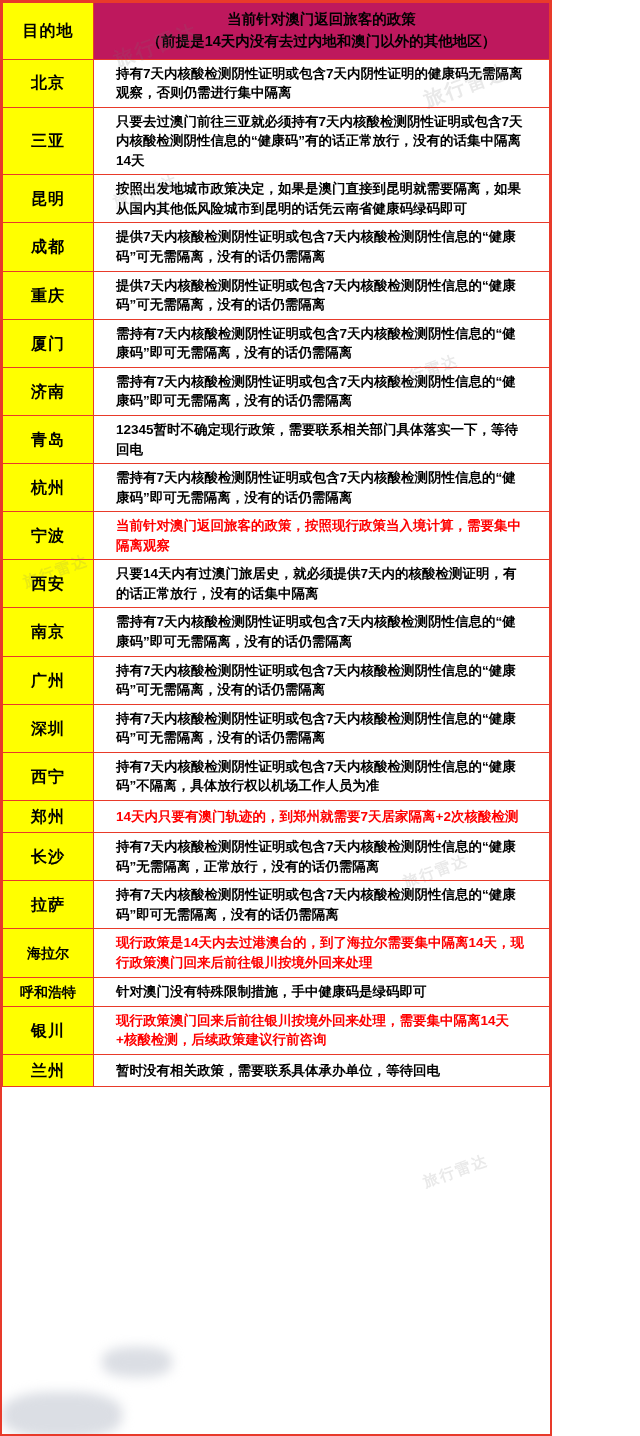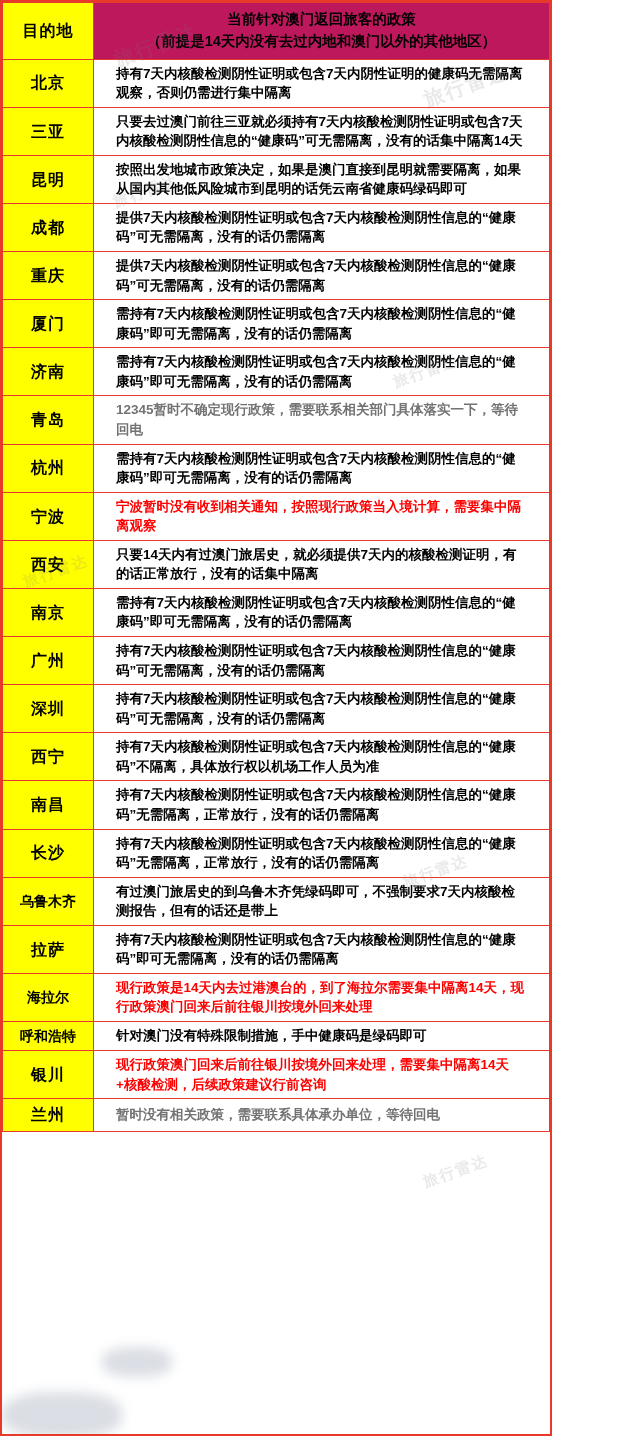--- a/index.html
+++ b/index.html
@@ -38,21 +38,21 @@
     letter-spacing:1px;
     padding:4px 2px;
   }
   td.city.small{font-size:14px;letter-spacing:0;}
   td.policy{
     background:#ffffff;
     text-align:left;
     font-weight:bold;
     color:#000;
   }
-  td.policy.blue{color:#737373;margin-left:20px;}
+  td.policy.blue{color:#000000;margin-left:20px;}
   td.policy.red{color:#ff0000;}
   .header-row td.title{
     background:#be185d;
     text-align:center;
     font-weight:bold;
     font-size:14.5px;
     line-height:1.5;
     padding:6px 8px;
   }
   .header-row td.title .l1{display:block;}
@@ -91,21 +91,21 @@
           <span class="l2">（前提是14天内没有去过内地和澳门以外的其他地区）</span>
         </td>
       </tr>
 
       <tr>
         <td class="city">北京</td>
         <td class="policy">持有7天内核酸检测阴性证明或包含7天内阴性证明的健康码无需隔离观察，否则仍需进行集中隔离</td>
       </tr>
       <tr>
         <td class="city">三亚</td>
-        <td class="policy">只要去过澳门前往三亚就必须持有7天内核酸检测阴性证明或包含7天内核酸检测阴性信息的“健康码”可无需隔离，没有的话集中隔离14天</td>
+        <td class="policy">只要去过澳门前往三亚就必须持有7天内核酸检测阴性证明或包含7天内核酸检测阴性信息的“健康码”有的话正常放行，没有的话集中隔离14天</td>
       </tr>
       <tr>
         <td class="city">昆明</td>
         <td class="policy">按照出发地城市政策决定，如果是澳门直接到昆明就需要隔离，如果从国内其他低风险城市到昆明的话凭云南省健康码绿码即可</td>
       </tr>
       <tr>
         <td class="city">成都</td>
         <td class="policy">提供7天内核酸检测阴性证明或包含7天内核酸检测阴性信息的“健康码”可无需隔离，没有的话仍需隔离</td>
       </tr>
       <tr>
@@ -123,21 +123,21 @@
       <tr>
         <td class="city">青岛</td>
         <td class="policy blue">12345暂时不确定现行政策，需要联系相关部门具体落实一下，等待回电</td>
       </tr>
       <tr>
         <td class="city">杭州</td>
         <td class="policy">需持有7天内核酸检测阴性证明或包含7天内核酸检测阴性信息的“健康码”即可无需隔离，没有的话仍需隔离</td>
       </tr>
       <tr>
         <td class="city">宁波</td>
-        <td class="policy red">宁波暂时没有收到相关通知，按照现行政策当入境计算，需要集中隔离观察</td>
+        <td class="policy red">当前针对澳门返回旅客的政策，按照现行政策当入境计算，需要集中隔离观察</td>
       </tr>
       <tr>
         <td class="city">西安</td>
         <td class="policy">只要14天内有过澳门旅居史，就必须提供7天内的核酸检测证明，有的话正常放行，没有的话集中隔离</td>
       </tr>
       <tr>
         <td class="city">南京</td>
         <td class="policy">需持有7天内核酸检测阴性证明或包含7天内核酸检测阴性信息的“健康码”即可无需隔离，没有的话仍需隔离</td>
       </tr>
       <tr>
@@ -146,30 +146,26 @@
       </tr>
       <tr>
         <td class="city">深圳</td>
         <td class="policy">持有7天内核酸检测阴性证明或包含7天内核酸检测阴性信息的“健康码”可无需隔离，没有的话仍需隔离</td>
       </tr>
       <tr>
         <td class="city">西宁</td>
         <td class="policy">持有7天内核酸检测阴性证明或包含7天内核酸检测阴性信息的“健康码”不隔离，具体放行权以机场工作人员为准</td>
       </tr>
       <tr>
-        <td class="city">南昌</td>
-        <td class="policy">持有7天内核酸检测阴性证明或包含7天内核酸检测阴性信息的“健康码”无需隔离，正常放行，没有的话仍需隔离</td>
+        <td class="city">郑州</td>
+        <td class="policy red">14天内只要有澳门轨迹的，到郑州就需要7天居家隔离+2次核酸检测</td>
       </tr>
       <tr>
         <td class="city">长沙</td>
         <td class="policy">持有7天内核酸检测阴性证明或包含7天内核酸检测阴性信息的“健康码”无需隔离，正常放行，没有的话仍需隔离</td>
-      </tr>
-      <tr>
-        <td class="city small">乌鲁木齐</td>
-        <td class="policy">有过澳门旅居史的到乌鲁木齐凭绿码即可，不强制要求7天内核酸检测报告，但有的话还是带上</td>
       </tr>
       <tr>
         <td class="city">拉萨</td>
         <td class="policy">持有7天内核酸检测阴性证明或包含7天内核酸检测阴性信息的“健康码”即可无需隔离，没有的话仍需隔离</td>
       </tr>
       <tr>
         <td class="city small">海拉尔</td>
         <td class="policy red">现行政策是14天内去过港澳台的，到了海拉尔需要集中隔离14天，现行政策澳门回来后前往银川按境外回来处理</td>
       </tr>
       <tr>

